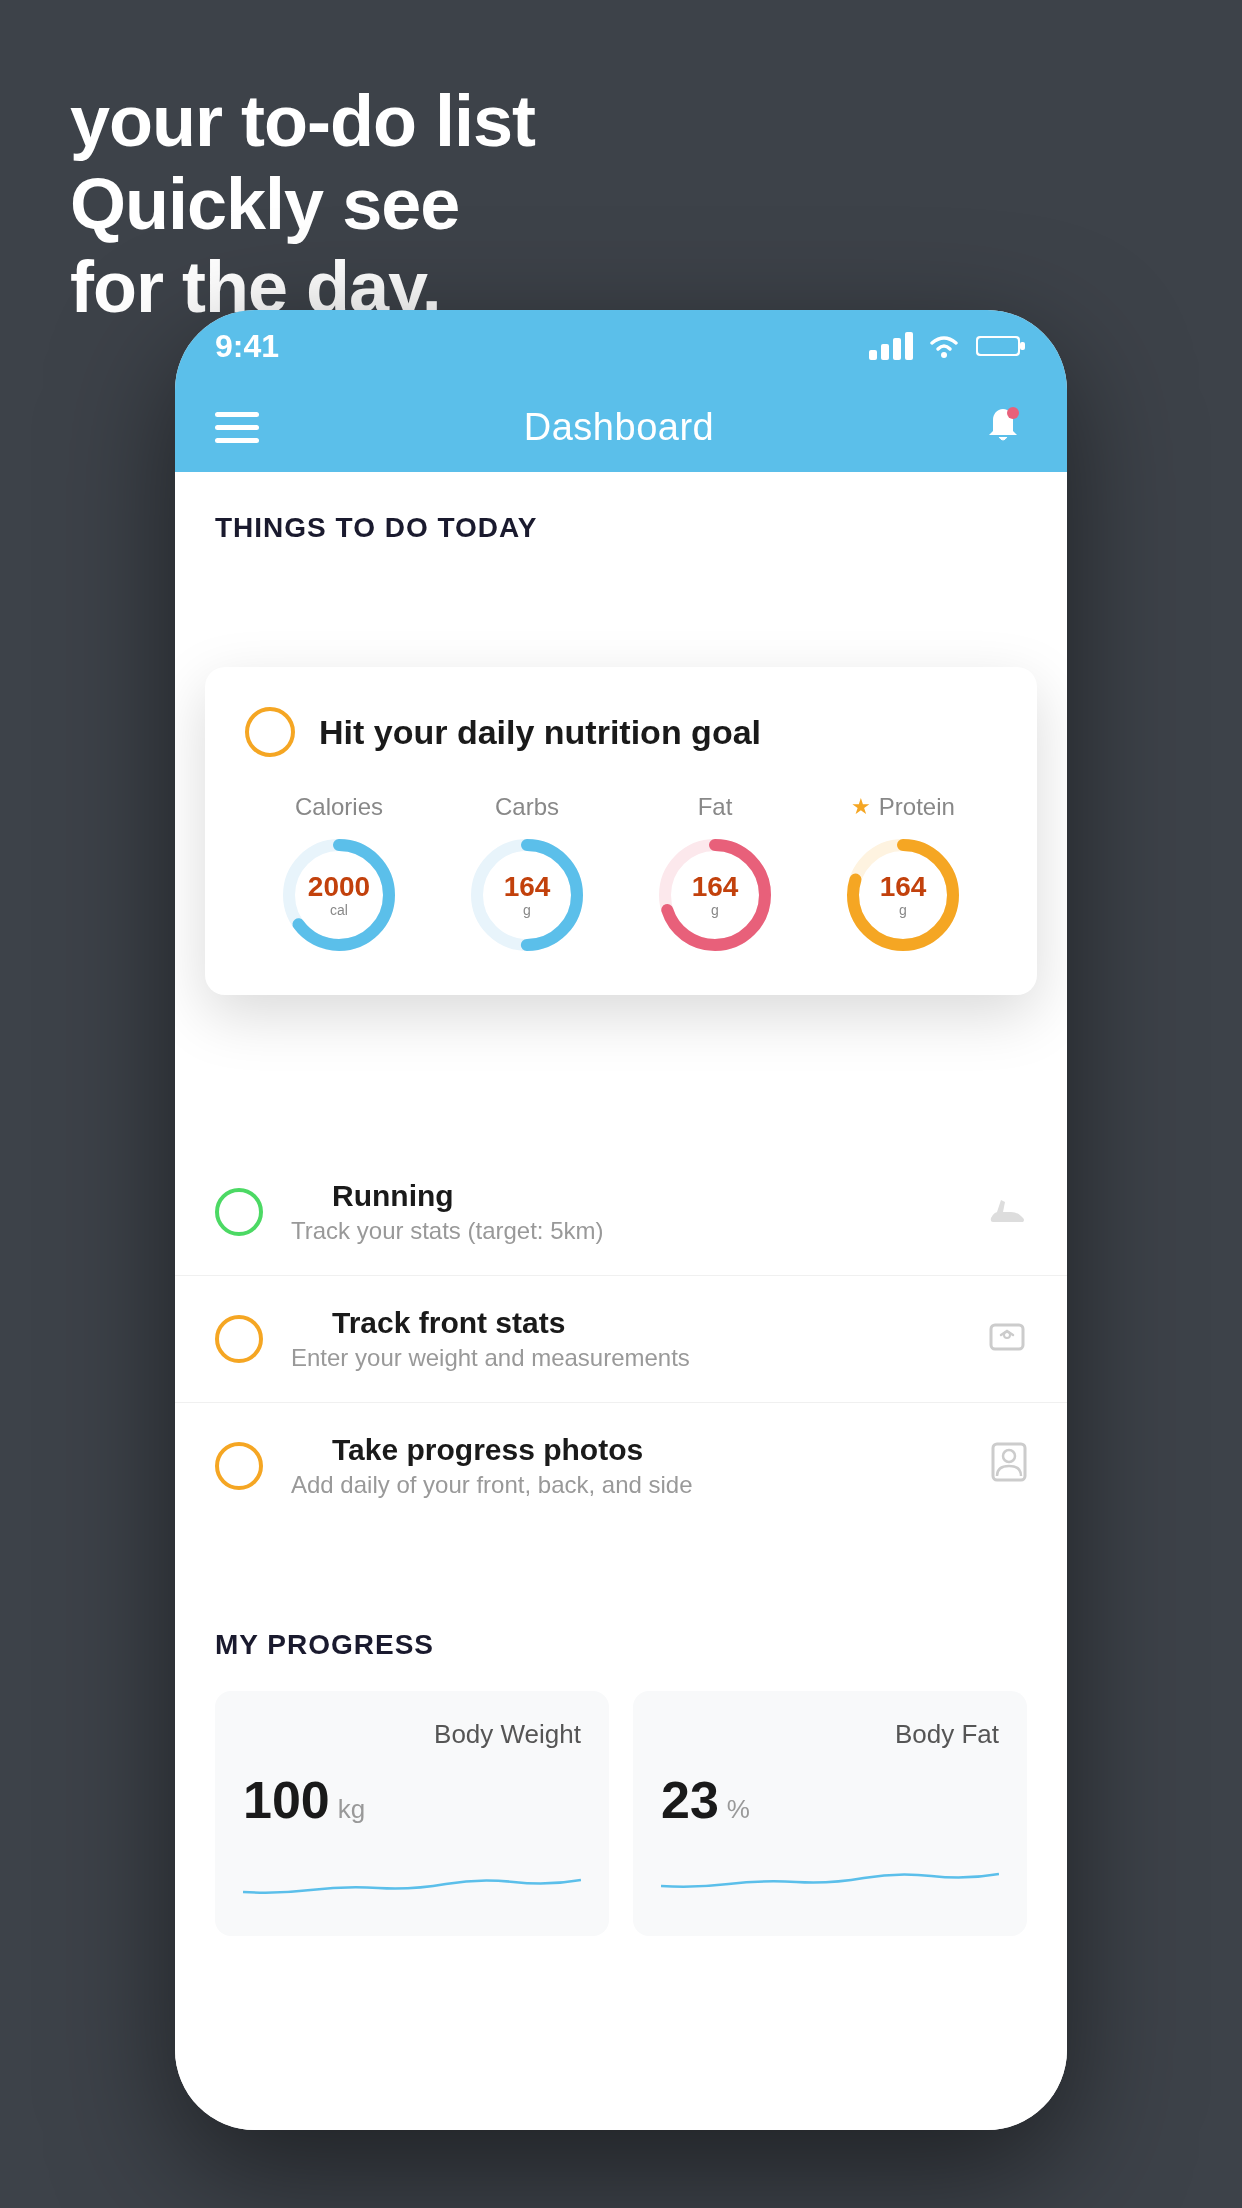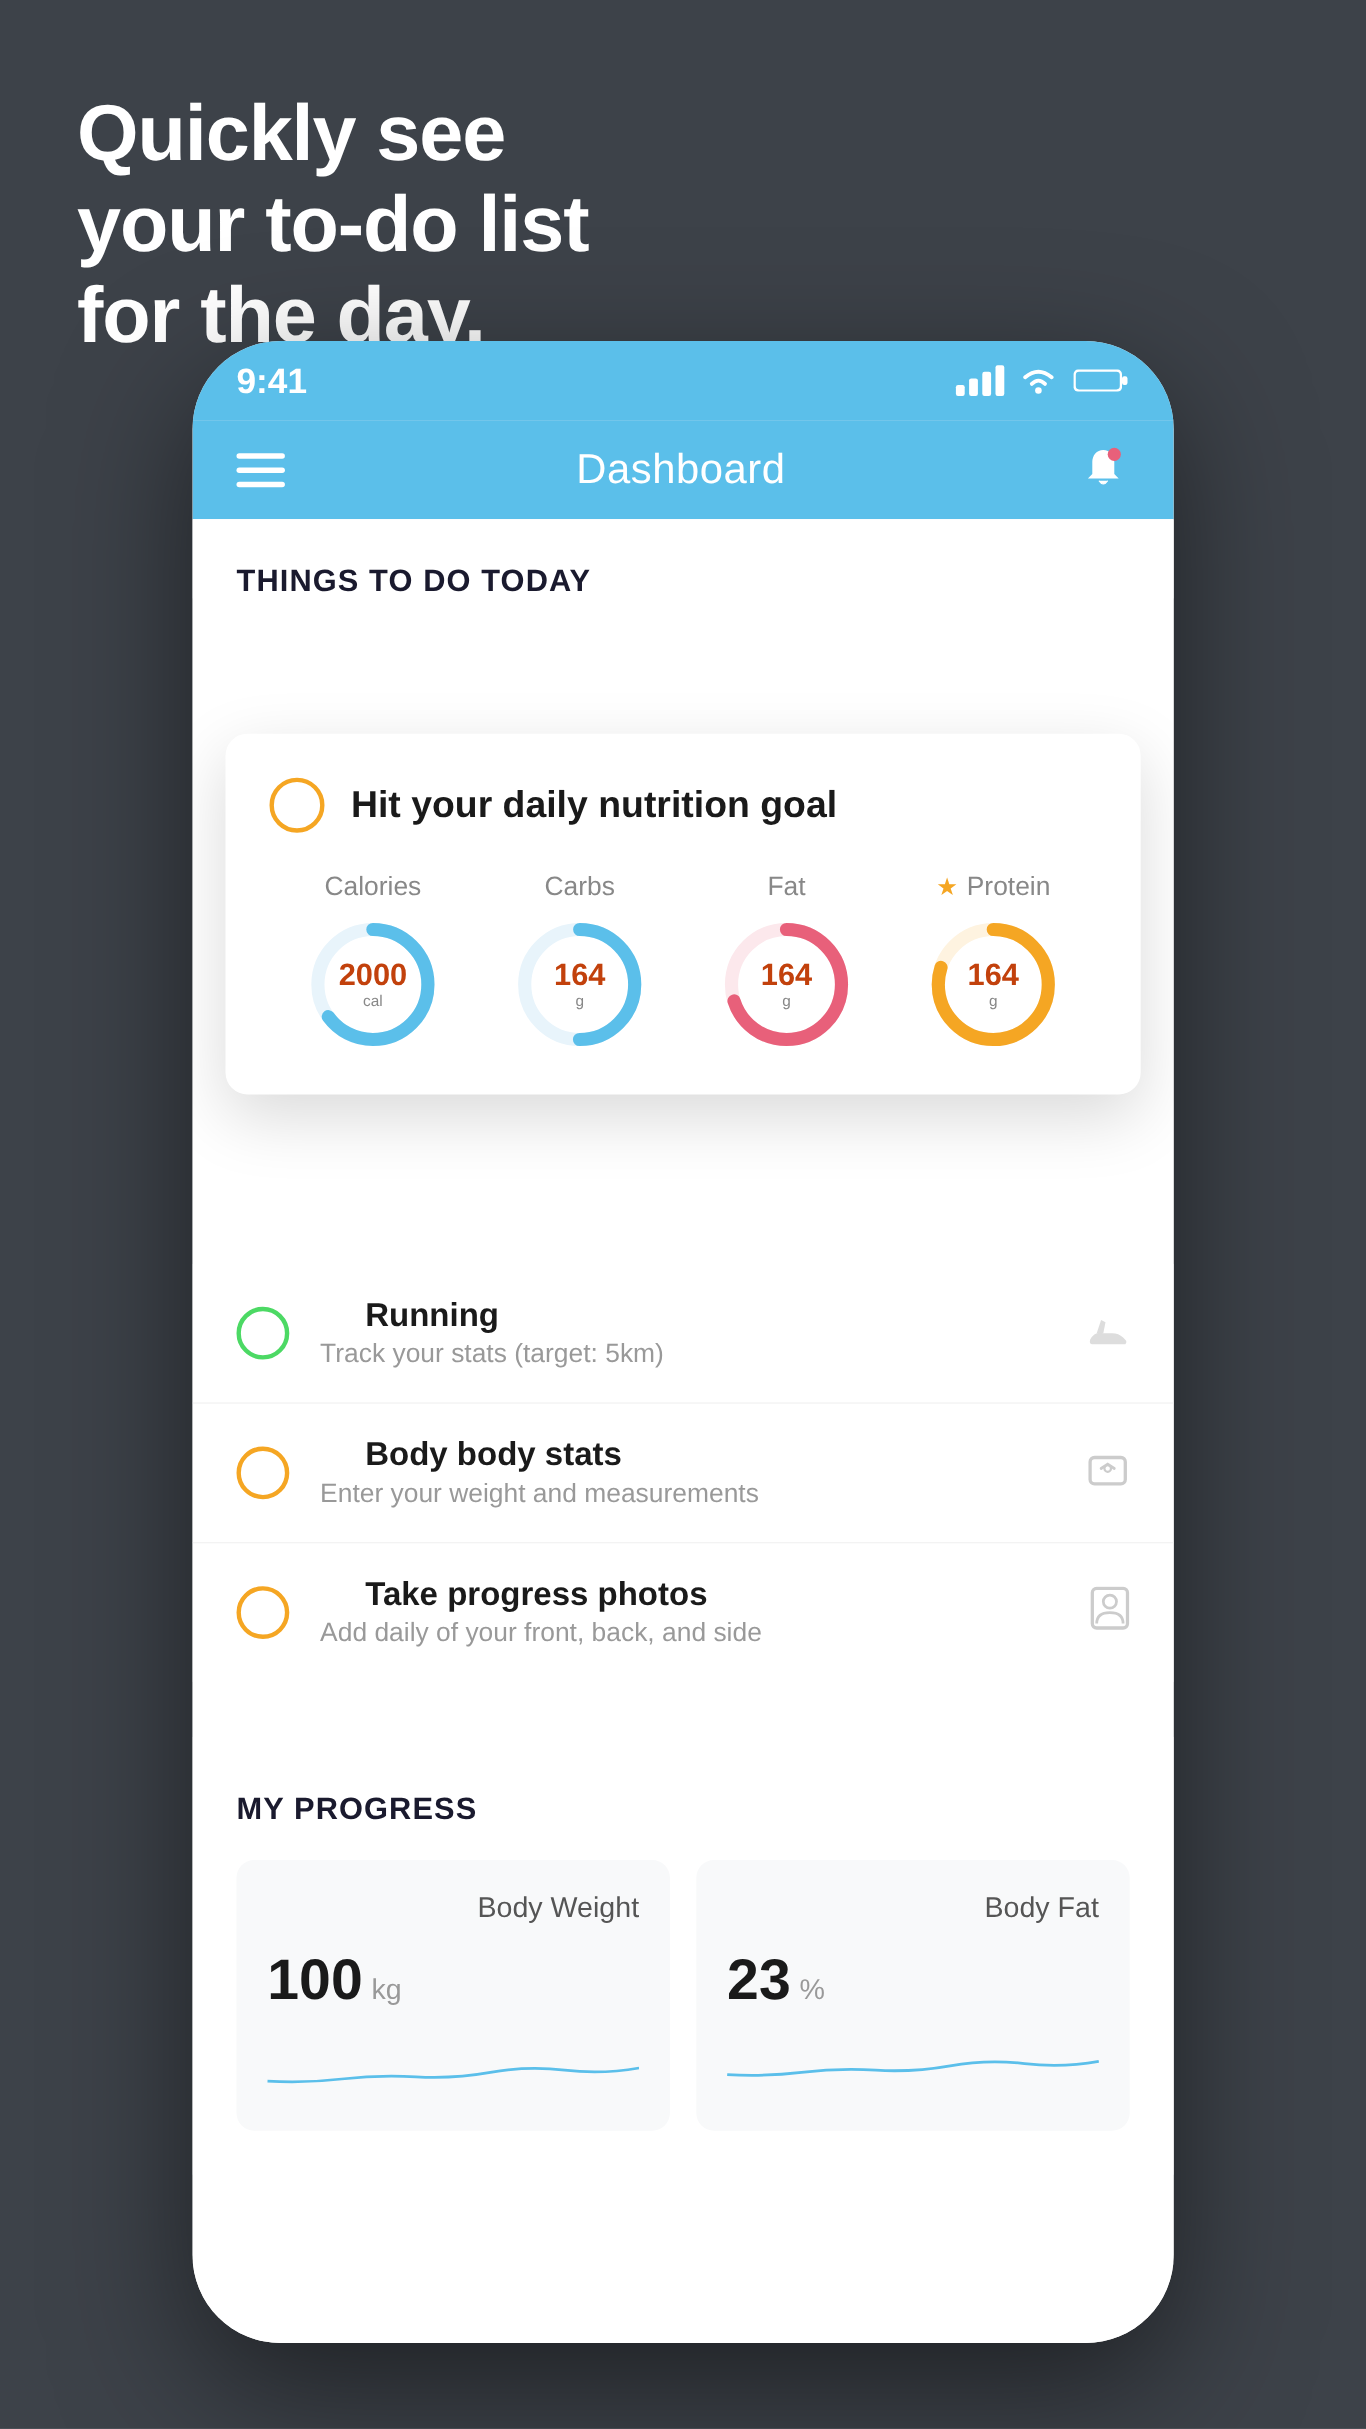--- a/index.html
+++ b/index.html
@@ -288,22 +288,22 @@
       width: 100%;
       height: 50px;
     }
   </style>
 </head>
 <body>
 
 <div class="bg-overlay"></div>
 
 <div class="hero-text">
+  <div>your to-do list</div>
   <div>Quickly see</div>
-  <div>your to-do list</div>
   <div>for the day.</div>
 </div>
 
 <div class="phone-frame">
 
   <div class="status-bar">
     <span class="status-time">9:41</span>
     <div class="status-icons">
 
       <div class="signal-bars">
@@ -431,21 +431,21 @@
           <svg width="40" height="36" viewBox="0 0 40 36" fill="none">
             <path d="M4 28 Q8 20 16 22 L24 22 Q30 22 34 26 L36 28 Q38 30 36 32 L6 32 Q3 32 4 28Z" fill="#ddd"></path>
             <path d="M10 22 L14 10 L18 12 L16 22Z" fill="#ddd"></path>
           </svg>
         </div>
       </div>
 
       <div class="todo-item">
         <div class="todo-circle yellow"></div>
         <div class="todo-text-group">
-          <div class="todo-title">Body body stats</div>
+          <div class="todo-title">Track front stats</div>
           <div class="todo-subtitle">Enter your weight and measurements</div>
         </div>
         <div class="todo-icon">
           <svg width="40" height="36" viewBox="0 0 40 36" fill="none">
             <rect x="4" y="8" width="32" height="24" rx="4" stroke="#ccc" stroke-width="3" fill="none"></rect>
             <path d="M14 18 L20 14 L26 18" stroke="#ccc" stroke-width="2.5" fill="none" stroke-linecap="round"></path>
             <circle cx="20" cy="18" r="3" stroke="#ccc" stroke-width="2" fill="none"></circle>
           </svg>
         </div>
       </div>

